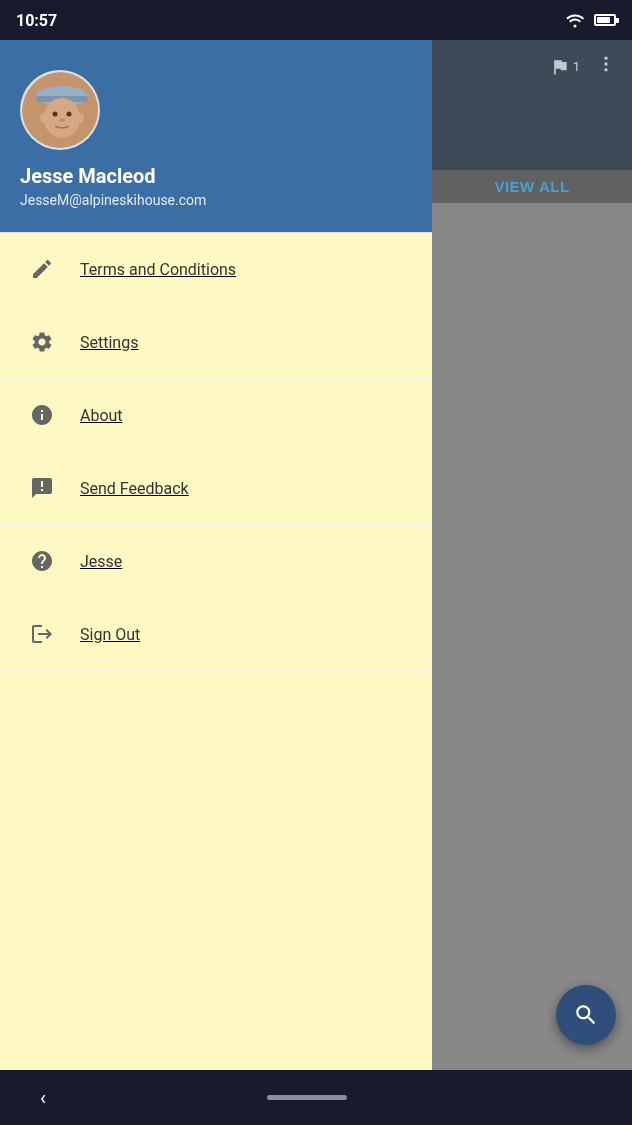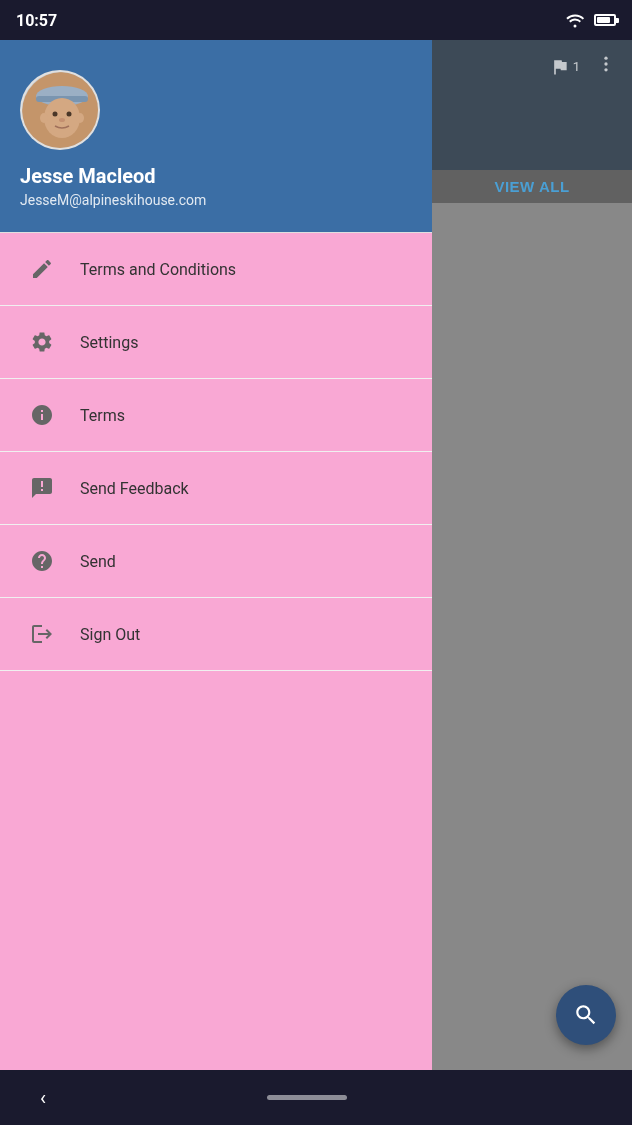--- a/index.html
+++ b/index.html
@@ -83,21 +83,22 @@
     }
 
     .user-email {
       color: rgba(255,255,255,0.85);
       font-size: 14px;
     }
 
     
     .menu-list {
       flex: 1;
-      background: #f9a8d4;
+      background: #fef9c3;
+      text-decoration: underline;
     }
 
     .menu-item {
       display: flex;
       align-items: center;
       padding: 18px 24px;
       cursor: pointer;
       border-bottom: 1px solid #f0f0f0;
     }
 
@@ -327,39 +328,39 @@
         </div>
         <span class="menu-label">Settings</span>
       </div>
 
       <div class="menu-item">
         <div class="menu-icon">
           <svg width="24" height="24" viewBox="0 0 24 24" fill="#666">
             <path d="M12 2C6.48 2 2 6.48 2 12s4.48 10 10 10 10-4.48 10-10S17.52 2 12 2zm1 15h-2v-6h2v6zm0-8h-2V7h2v2z"></path>
           </svg>
         </div>
-        <span class="menu-label">Terms</span>
+        <span class="menu-label">About</span>
       </div>
 
       <div class="menu-item">
         <div class="menu-icon">
           <svg width="24" height="24" viewBox="0 0 24 24" fill="#666">
             <path d="M20 2H4c-1.1 0-2 .9-2 2v18l4-4h14c1.1 0 2-.9 2-2V4c0-1.1-.9-2-2-2zm-7 9h-2V5h2v6zm0 4h-2v-2h2v2z"></path>
           </svg>
         </div>
         <span class="menu-label">Send Feedback</span>
       </div>
 
       <div class="menu-item">
         <div class="menu-icon">
           <svg width="24" height="24" viewBox="0 0 24 24" fill="#666">
             <path d="M12 2C6.48 2 2 6.48 2 12s4.48 10 10 10 10-4.48 10-10S17.52 2 12 2zm1 17h-2v-2h2v2zm2.07-7.75l-.9.92C13.45 12.9 13 13.5 13 15h-2v-.5c0-1.1.45-2.1 1.17-2.83l1.24-1.26c.37-.36.59-.86.59-1.41 0-1.1-.9-2-2-2s-2 .9-2 2H8c0-2.21 1.79-4 4-4s4 1.79 4 4c0 .88-.36 1.68-.93 2.25z"></path>
           </svg>
         </div>
-        <span class="menu-label">Send</span>
+        <span class="menu-label">Jesse</span>
       </div>
 
       <div class="menu-item">
         <div class="menu-icon">
           <svg width="24" height="24" viewBox="0 0 24 24" fill="#666">
             <path d="M17 7l-1.41 1.41L18.17 11H8v2h10.17l-2.58 2.58L17 17l5-5zM4 5h8V3H4c-1.1 0-2 .9-2 2v14c0 1.1.9 2 2 2h8v-2H4V5z"></path>
           </svg>
         </div>
         <span class="menu-label">Sign Out</span>
       </div>

